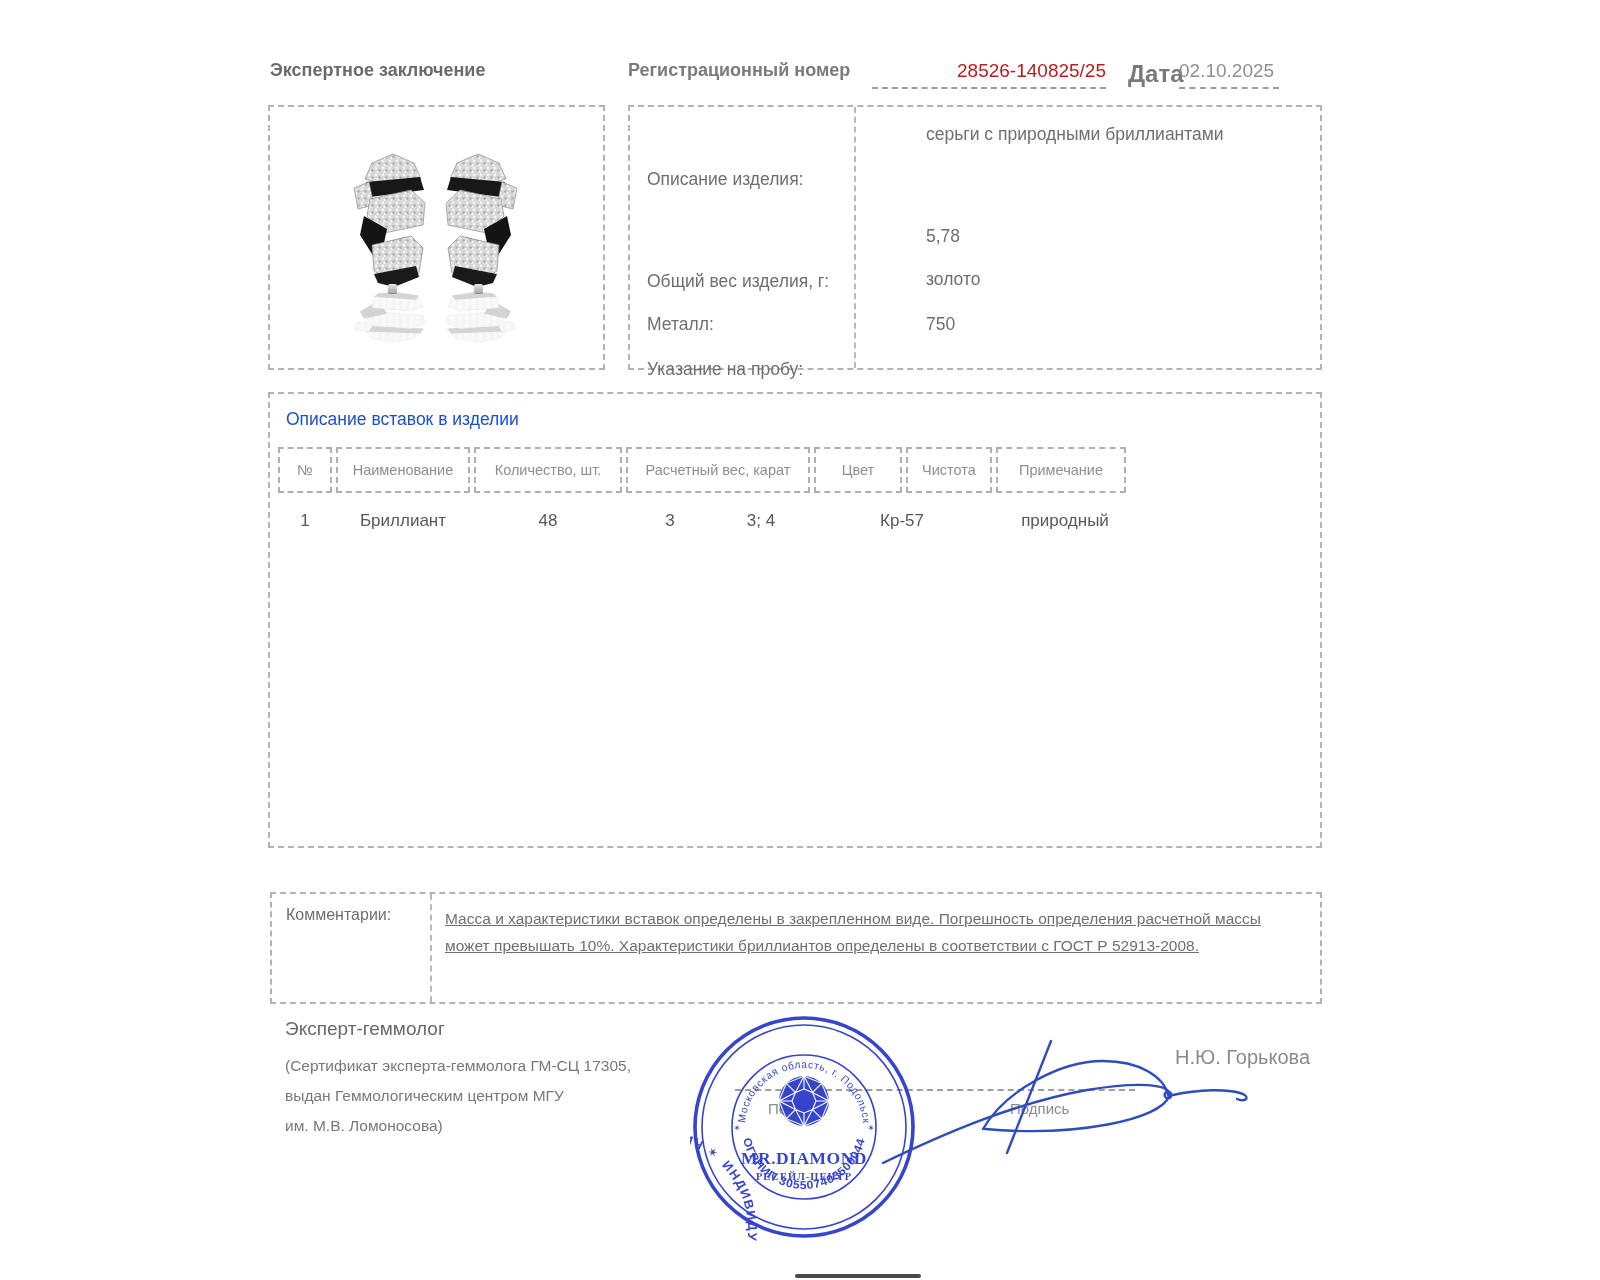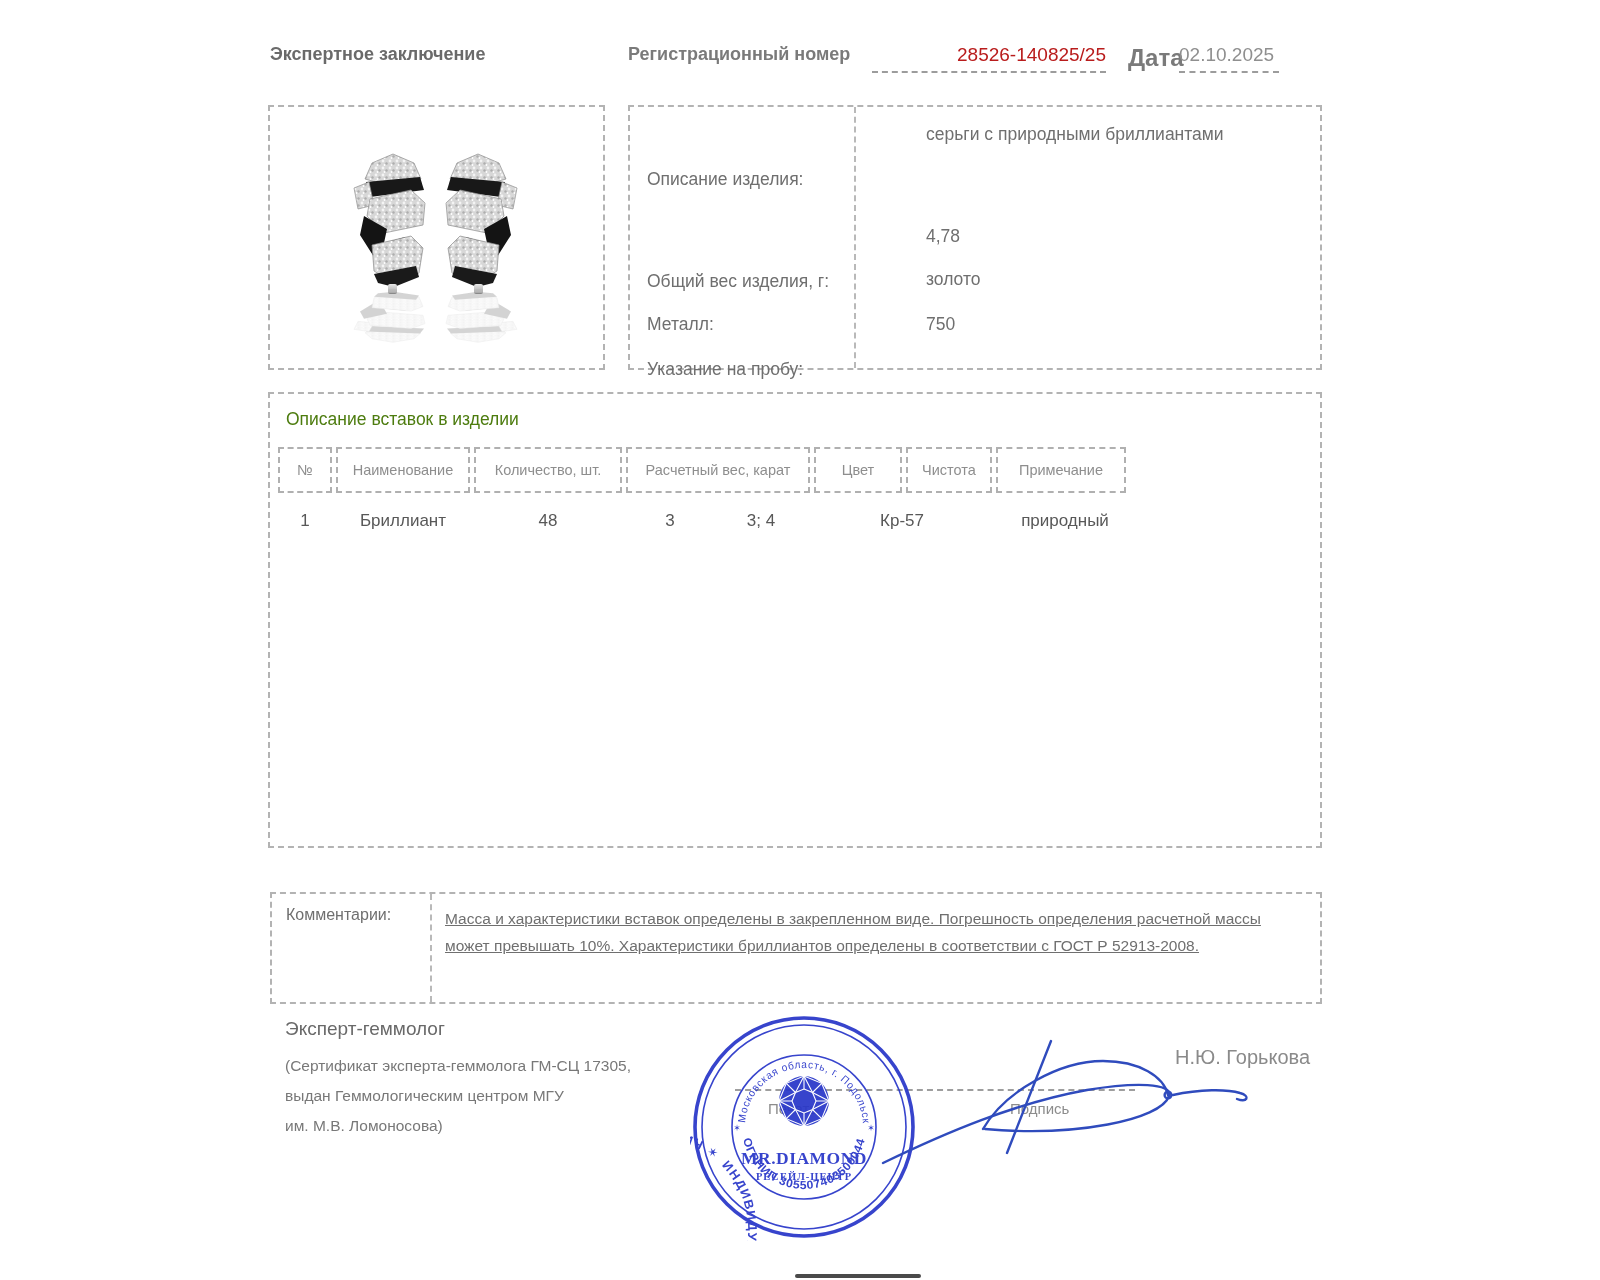--- a/index.html
+++ b/index.html
@@ -2,39 +2,39 @@
 <html><head>
 <meta charset="utf-8">
 <style>
   * { margin:0; padding:0; box-sizing:border-box; }
   html,body { background:#ffffff; }
   .page {
     position:relative; width:1600px; height:1280px; background:#fff; overflow:hidden;
     font-family:"Liberation Sans","DejaVu Sans",sans-serif; color:#6f6f6f;
   }
   
-  .topbar { position:absolute; left:0; top:0; width:1600px; height:80px; }
+  .topbar { position:absolute; left:0; top:16px; width:1600px; height:80px; }
   .doc-title { position:absolute; left:270px; top:44px; font-size:18px; font-weight:bold; color:#6a6a6a; }
   .reg-label { position:absolute; left:628px; top:44px; font-size:18px; font-weight:bold; color:#7a7a7a; }
   .reg-value { position:absolute; left:872px; top:44px; width:234px; font-size:19px; color:#b91c1c;
                padding-bottom:5px; border-bottom:2px dashed #9c9c9c;text-align:right; }
   .date-label { position:absolute; left:1128px; top:44px; font-size:24px; font-weight:bold; color:#7a7a7a; }
   .date-value { position:absolute; left:1179px; top:44px; width:100px; font-size:19px; color:#8f8f8f;
                 padding-bottom:5px; border-bottom:2px dashed #9c9c9c; }
   
   .dashed-box { position:absolute; border:2px dashed #b3b3b3; background:#fff; }
   .photo-box { left:268px; top:105px; width:337px; height:265px; }
   .desc-box  { left:628px; top:105px; width:694px; height:265px; }
   .desc-divider { position:absolute; left:224px; top:0; bottom:0; width:0; border-left:2px dashed #b9b9b9; }
   .desc-row { position:absolute; left:0; width:100%; font-size:17.5px; color:#6f6f6f; }
   .desc-row .lbl { position:absolute; left:17px; top:0; white-space:nowrap;margin-top:45px; }
   .desc-row .val { position:absolute; left:296px; top:0; white-space:nowrap; }
   
   .table-box { left:268px; top:392px; width:1054px; height:456px; }
-  .table-title { position:absolute; left:16px; top:15px; font-size:17.5px; color:#4d7c0f; }
+  .table-title { position:absolute; left:16px; top:15px; font-size:17.5px; color:#1d4ed8; }
   .thead { position:absolute; left:8px; top:53px; display:flex; gap:4px; }
   .th { border:2px dashed #b0b0b0; height:46px; display:flex; align-items:center; justify-content:center;
         font-size:14.5px; color:#8e8e8e; text-align:center; }
   .trow { position:absolute; left:8px; top:99px; display:flex; gap:4px; }
   .td { height:56px; display:flex; align-items:center; justify-content:center;
         font-size:17px; color:#585858; }
   .c0{width:54px}.c1{width:134px}.c2{width:148px}.c3{width:184px}
   .c4{width:88px}.c5{width:86px}.c6{width:188px}.c7{width:130px}
   
   .comments-box { left:270px; top:892px; width:1052px; height:112px; }
@@ -114,21 +114,21 @@
   </div>
 
   <div class="dashed-box desc-box">
     <div class="desc-divider"></div>
     <div class="desc-row" style="top:17px">
       <span class="lbl">Описание изделия:</span>
       <span class="val">серьги с природными бриллиантами</span>
     </div>
     <div class="desc-row" style="top:119px">
       <span class="lbl">Общий вес изделия, г:</span>
-      <span class="val">4,78</span>
+      <span class="val">5,78</span>
     </div>
     <div class="desc-row" style="top:162px">
       <span class="lbl">Металл:</span>
       <span class="val">золото</span>
     </div>
     <div class="desc-row" style="top:207px">
       <span class="lbl">Указание на пробу:</span>
       <span class="val">750</span>
     </div>
   </div>

